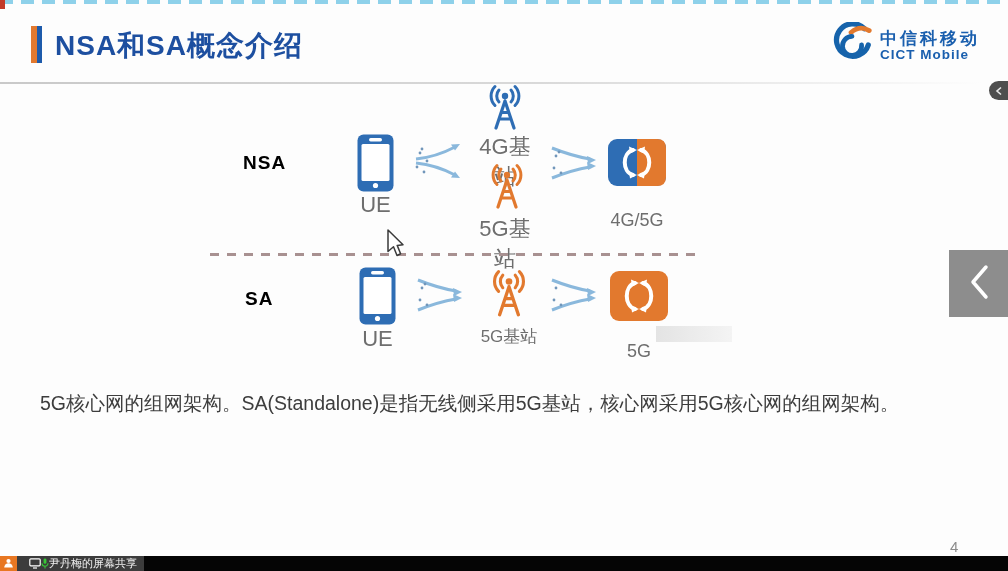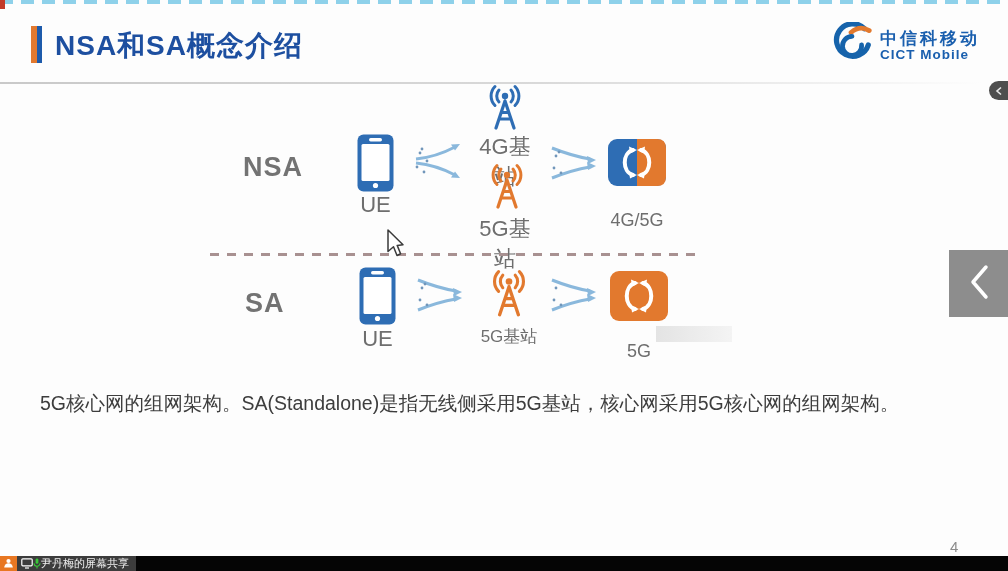--- a/index.html
+++ b/index.html
@@ -27,42 +27,42 @@
   .logo{left:830px;top:22px;display:flex;align-items:center;gap:6px;}
   .logo-text{display:flex;flex-direction:column;line-height:1.05;}
   .logo-cn{font-size:17px;font-weight:bold;color:#1a5fae;letter-spacing:3px;}
   .logo-en{font-size:13.5px;font-weight:bold;color:#1a5fae;letter-spacing:1px;}
 
   
   .collapse-pill{left:989px;top:81px;width:19px;height:19px;background:#4e4e4e;
     border-radius:10px 0 0 10px;display:flex;align-items:center;justify-content:center;cursor:pointer;}
 
   
-  .row-label{font-size:27px;font-weight:bold;color:#737373;letter-spacing:1px;}
+  .row-label{font-size:19px;font-weight:bold;color:#000000;letter-spacing:1px;}
   .icon-label{color:#6e6e6e;font-size:22px;text-align:center;}
 
   .row-divider{left:210px;top:253px;width:492px;height:3px;
     background:repeating-linear-gradient(90deg,#a89191 0 9px,rgba(255,255,255,0) 9px 17px);}
 
   .smudge{left:656px;top:326px;width:76px;height:16px;opacity:.55;
     background:linear-gradient(90deg,#cfcfcf,#ececec);}
 
   
   .paragraph{left:40px;top:387px;width:945px;font-size:19.5px;color:#3d3d3d;line-height:33.5px;}
 
   .page-number{left:950px;top:538px;color:#8c8c8c;font-size:15px;}
 
   
   .panel-nav{left:949px;top:250px;width:59px;height:67px;background:#8d8d8d;
     display:flex;align-items:center;justify-content:center;cursor:pointer;}
 
   
   .taskbar{left:0;top:556px;width:1008px;height:15px;background:#050505;display:flex;align-items:stretch;}
   .tb-avatar{width:17px;background:#e87722;display:flex;align-items:center;justify-content:center;}
-  .tb-pill{background:#3c3c3c;display:flex;align-items:center;gap:0;padding:0 7px 0 4px;cursor:pointer;}
+  .tb-pill{background:#3c3c3c;display:flex;align-items:center;gap:0;padding:0 7px 0 12px;cursor:pointer;}
   .tb-label{color:#f2f2f2;font-size:11px;white-space:nowrap;}
 </style>
 </head>
 <body>
 
 <div class="slide">
 
   <div class="abs top-dash"></div>
   <div class="abs corner-mark"></div>
 

